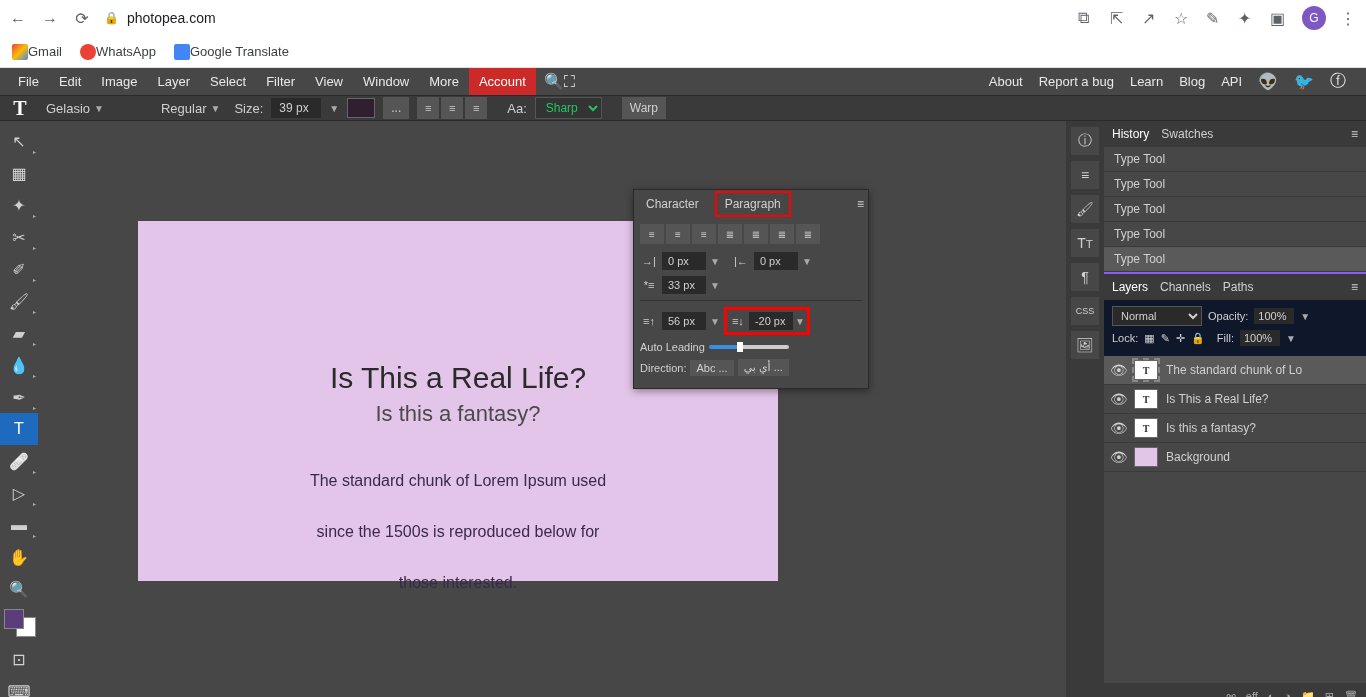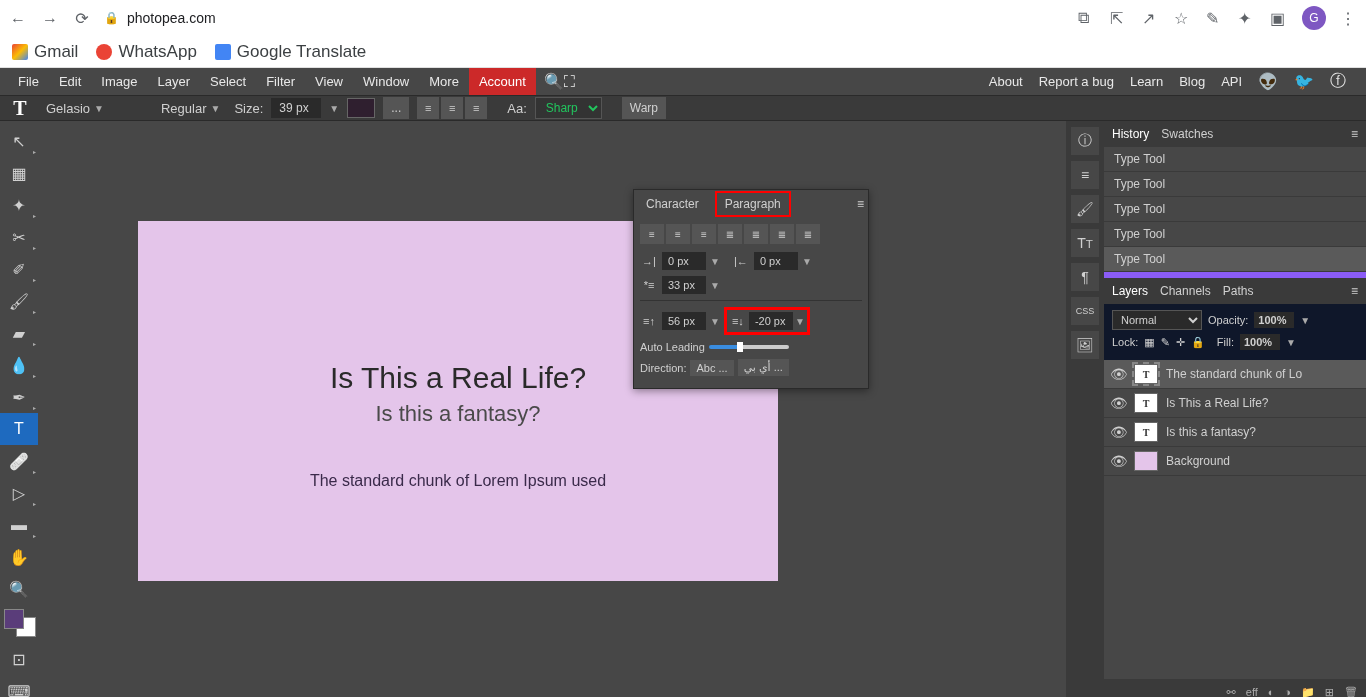--- a/index.html
+++ b/index.html
@@ -9,21 +9,21 @@
 .browser-bar { height: 36px; background: #fff; display: flex; align-items: center; padding: 0 8px; gap: 12px; }
 .nav-btn { width: 20px; height: 20px; display: flex; align-items: center; justify-content: center; color: #5f6368; cursor: pointer; font-size: 16px; }
 .url-bar { display: flex; align-items: center; gap: 8px; flex: 1; }
 .lock-icon { color: #5f6368; font-size: 12px; }
 .url-text { color: #202124; font-size: 14px; }
 .ext-icons { display: flex; gap: 14px; align-items: center; }
 .ext-icon { width: 18px; height: 18px; color: #5f6368; font-size: 16px; }
 .profile-icon { width: 24px; height: 24px; border-radius: 50%; background: #7e57c2; color: #fff; display: flex; align-items: center; justify-content: center; font-size: 12px; }
 
 .bookmarks-bar { height: 32px; background: #fff; display: flex; align-items: center; padding: 0 12px; gap: 18px; border-bottom: 1px solid #e0e0e0; }
-.bookmark { display: flex; align-items: center; gap: 6px; font-size: 17px; color: #3c4043; }
+.bookmark { display: flex; align-items: center; gap: 0; font-size: 13px; color: #3c4043; }
 .bm-icon { width: 16px; height: 16px; }
 .gmail-icon { background: linear-gradient(135deg, #ea4335 0%, #fbbc04 50%, #4285f4 100%); border-radius: 2px; }
 .wa-icon { background: #ea4335; border-radius: 50%; }
 .gt-icon { background: #4285f4; border-radius: 2px; }
 
 
 .app { height: 629px; background: #474747; display: flex; flex-direction: column; }
 .menubar { height: 32px; background: #474747; display: flex; align-items: center; padding: 0 8px; gap: 0; color: #e8e8e8; font-size: 13px; }
 .menu-item { padding: 6px 10px; cursor: pointer; }
 .menu-item.account { background: #cc2929; color: #fff; }
@@ -79,34 +79,34 @@
 .slider-thumb { width: 6px; height: 10px; background: #fff; position: absolute; left: 35%; top: -3px; }
 .panel-label { font-size: 11px; }
 .direction-btn { background: #555; padding: 2px 6px; font-size: 11px; }
 
 
 .right-panels { width: 300px; background: #474747; display: flex; }
 .icon-strip { width: 38px; background: #3a3a3a; display: flex; flex-direction: column; padding: 6px 0; gap: 6px; align-items: center; }
 .strip-icon { width: 28px; height: 28px; display: flex; align-items: center; justify-content: center; color: #d0d0d0; font-size: 14px; background: #474747; }
 .panels-col { flex: 1; display: flex; flex-direction: column; }
 
-.panel-section { border-bottom: 6px solid #8b5cf6; }
+.panel-section { border-bottom: 2px solid #8b5cf6; }
 .panel-header { height: 26px; background: #3a3a3a; display: flex; align-items: center; padding: 0 8px; gap: 12px; font-size: 12px; color: #d0d0d0; }
 .panel-header .phtab { cursor: pointer; }
 .panel-header .phtab.active { color: #fff; }
 .panel-menu { margin-left: auto; font-size: 12px; }
 
 .history-list { background: #474747; }
 .history-item { padding: 5px 10px; font-size: 12px; color: #d0d0d0; border-bottom: 1px solid #3a3a3a; }
 .history-item.selected { background: #5a5a5a; }
 
 .layers-controls { padding: 6px 8px; font-size: 11px; color: #d0d0d0; background: #0f172a; }
 .lc-row { display: flex; align-items: center; gap: 6px; margin-bottom: 4px; }
 .lc-select { background: #2a2a2a; color: #d0d0d0; border: 1px solid #555; padding: 2px 4px; font-size: 11px; }
-.lc-input { background: #2a2a2a; color: #d0d0d0; border: none; padding: 2px 4px; width: 40px; font-size: 11px; font-weight: bold; }
+.lc-input { background: #2a2a2a; color: #d0d0d0; border: none; padding: 2px 4px; width: 40px; font-size: 11px; }
 
 .layers-list { background: #474747; flex: 1; }
 .layer-item { display: flex; align-items: center; padding: 4px 6px; gap: 8px; font-size: 12px; color: #d0d0d0; border-bottom: 1px solid #3a3a3a; }
 .layer-item.selected { background: #5a5a5a; }
 .layer-eye { width: 16px; font-size: 14px; }
 .layer-thumb { width: 24px; height: 20px; background: #fff; border: 1px solid #666; display: flex; align-items: center; justify-content: center; font-size: 10px; color: #333; }
 .layer-thumb.text { background: #fff; font-family: serif; font-weight: bold; }
 .layer-thumb.selected-thumb { outline: 2px dashed #888; }
 
 .layers-footer { height: 26px; background: #3a3a3a; display: flex; align-items: center; justify-content: flex-end; padding: 0 8px; gap: 10px; font-size: 11px; color: #aaa; }
@@ -229,20 +229,22 @@
       <div class="tool" style="margin-top:6px">⊡</div>
       <div class="tool">⌨</div>
     </div>
 
     <div class="canvas-area">
       <div class="canvas-wrap">
         <div class="canvas">
           <h1>Is This a Real Life?</h1>
           <h2>Is this a fantasy?</h2>
           <p>The standard chunk of Lorem Ipsum used</p>
+          <p>since the 1500s is reproduced below for</p>
+          <p>those interested.</p>
         </div>
       </div>
 
       <div class="paragraph-panel">
         <div class="panel-tabs">
           <span class="panel-tab">Character</span>
           <span class="panel-tab active">Paragraph</span>
           <span class="panel-menu">≡</span>
         </div>
         <div class="panel-body">

